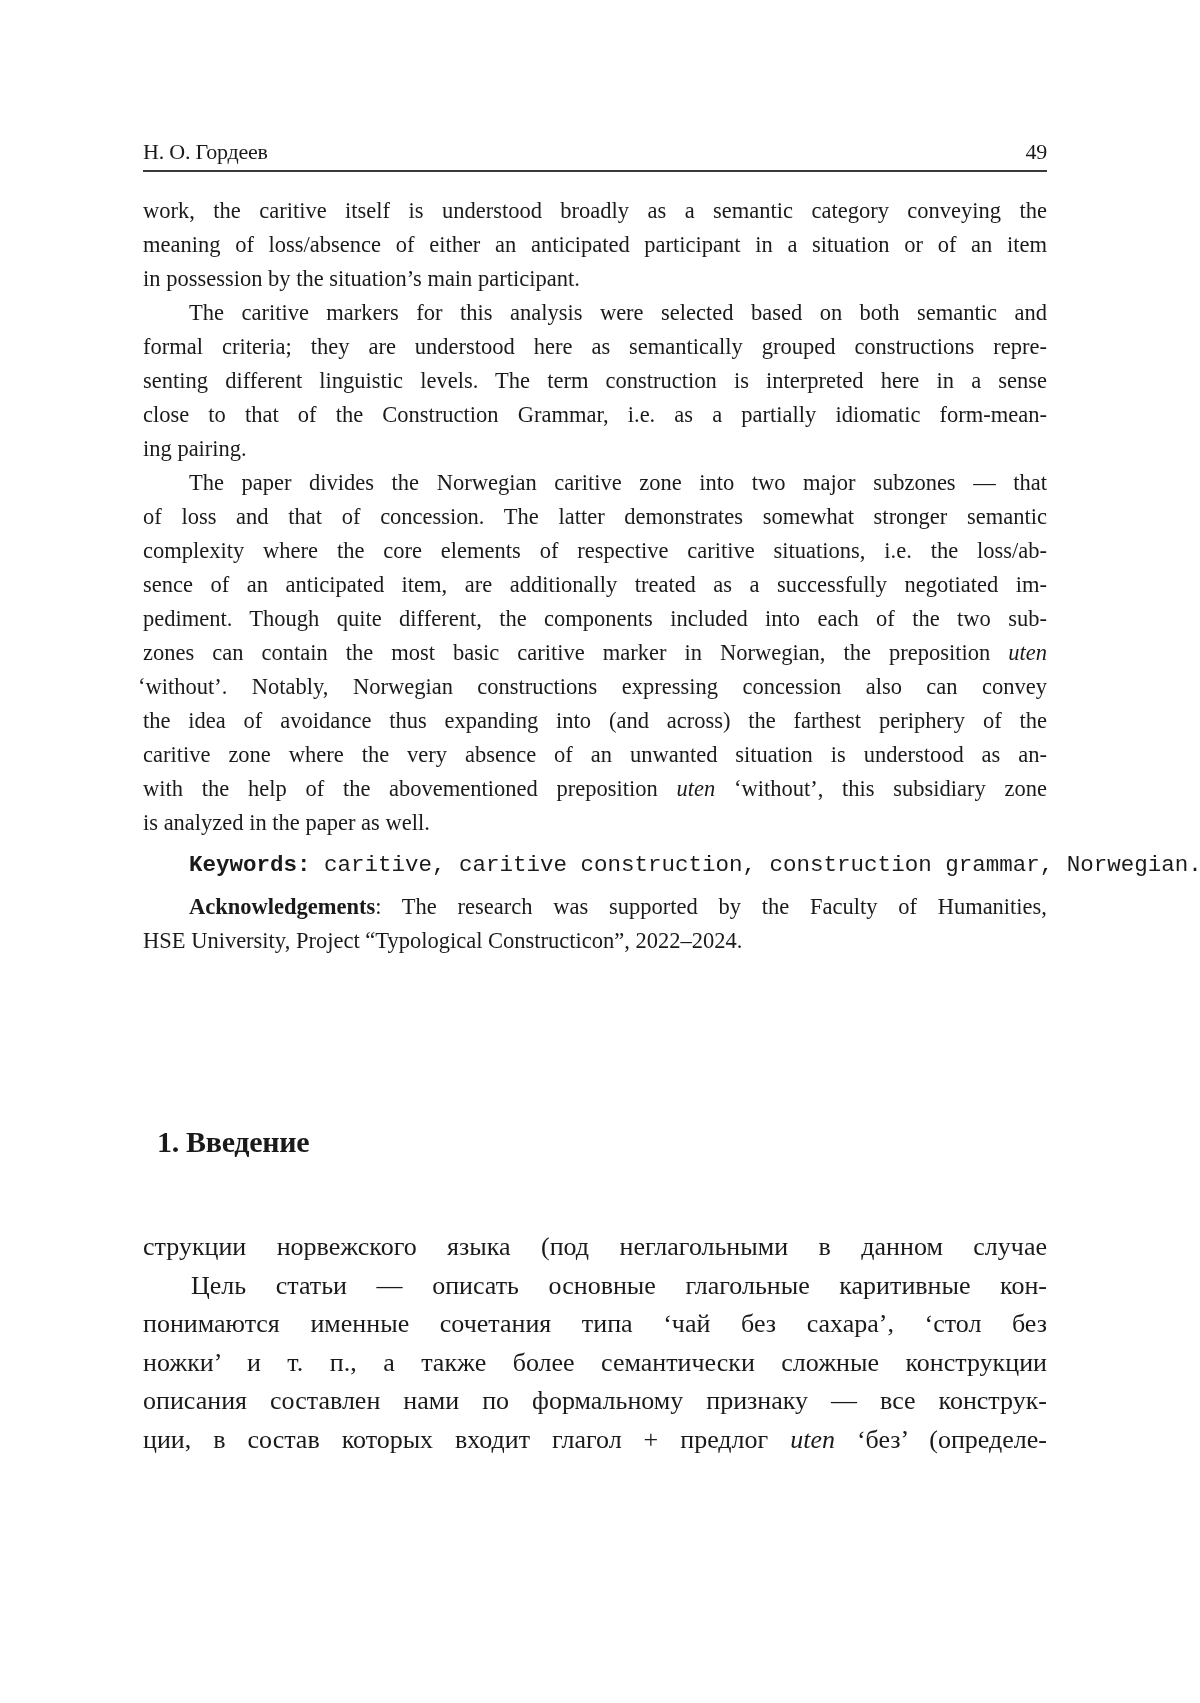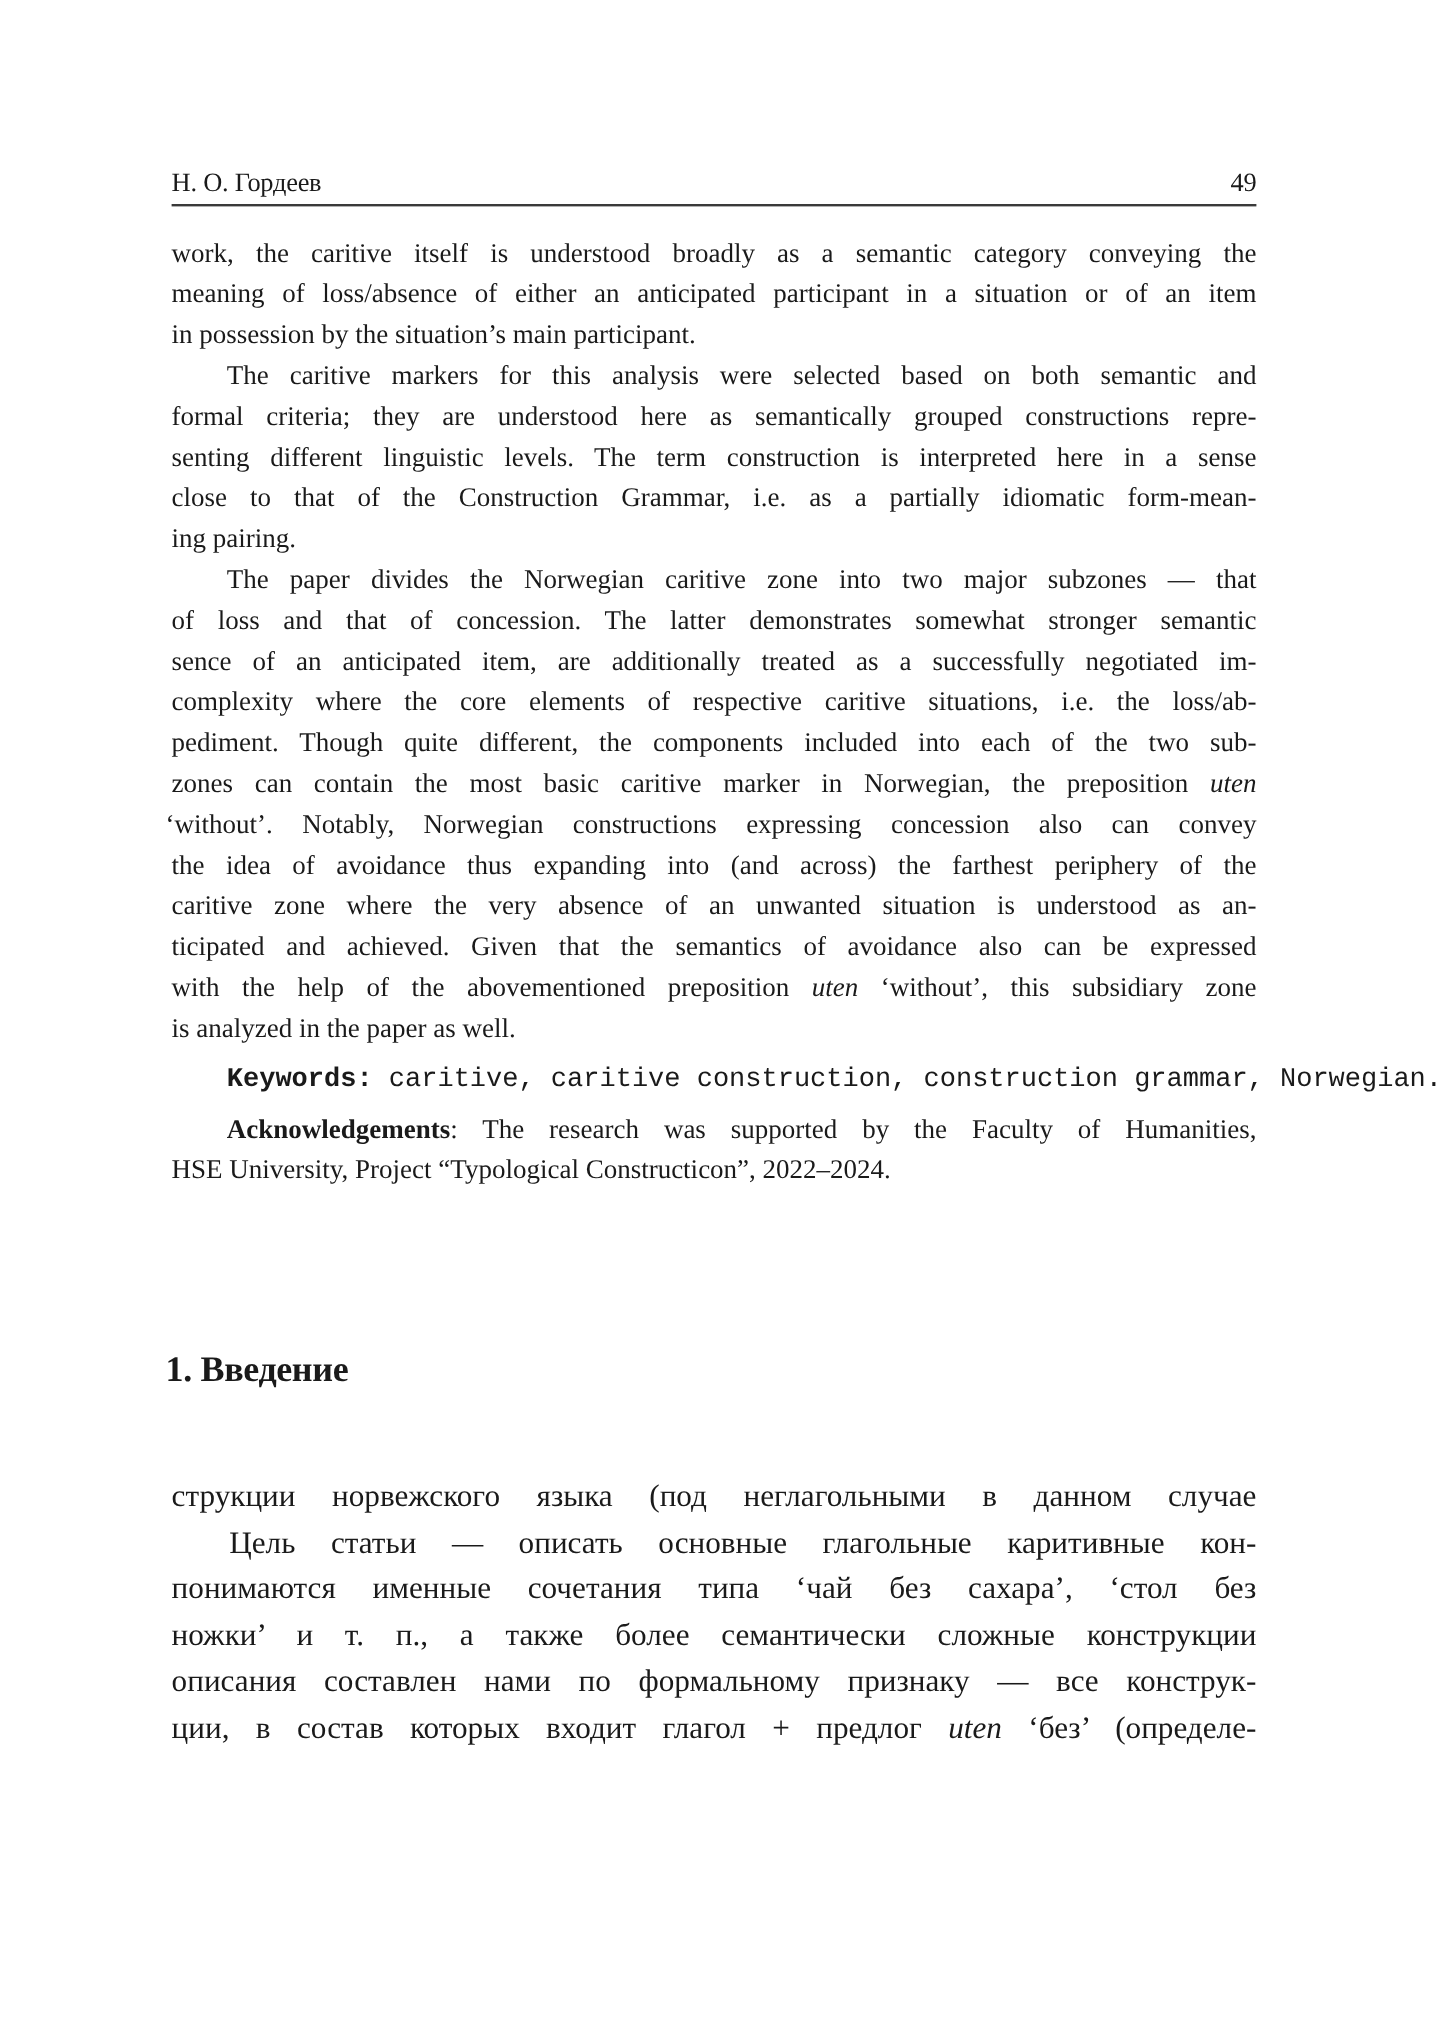--- a/index.html
+++ b/index.html
@@ -61,21 +61,21 @@
       margin-top: 8px;
     }
     .kw-label, .ack-label {
       font-weight: bold;
     }
     em {
       font-style: italic;
     }
     .section-heading {
       position: absolute;
-      left: 138px;
+      left: 157px;
       top: 1122px;
       font-size: 30px;
       font-weight: bold;
       line-height: 40px;
       margin: 0;
       letter-spacing: -0.3px;
     }
     .intro {
       position: absolute;
       left: 143px;
@@ -113,28 +113,27 @@
       <span class="line indent">The caritive markers for this analysis were selected based on both semantic and</span>
       <span class="line">formal criteria; they are understood here as semantically grouped constructions repre-</span>
       <span class="line">senting different linguistic levels. The term construction is interpreted here in a sense</span>
       <span class="line">close to that of the Construction Grammar, i.e. as a partially idiomatic form-mean-</span>
       <span class="line last">ing pairing.</span>
     </div>
 
     <div class="para">
       <span class="line indent">The paper divides the Norwegian caritive zone into two major subzones — that</span>
       <span class="line">of loss and that of concession. The latter demonstrates somewhat stronger semantic</span>
+      <span class="line">complexity where the core elements of respective caritive situations, i.e. the loss/ab-</span>
       <span class="line">sence of an anticipated item, are additionally treated as a successfully negotiated im-</span>
-      <span class="line">complexity where the core elements of respective caritive situations, i.e. the loss/ab-</span>
       <span class="line">pediment. Though quite different, the components included into each of the two sub-</span>
       <span class="line"><span>zones can contain the most basic caritive marker in Norwegian, the preposition </span><em>uten</em></span>
       <span class="line outdent">‘without’. Notably, Norwegian constructions expressing concession also can convey</span>
       <span class="line">the idea of avoidance thus expanding into (and across) the farthest periphery of the</span>
       <span class="line">caritive zone where the very absence of an unwanted situation is understood as an-</span>
-      <span class="line">ticipated and achieved. Given that the semantics of avoidance also can be expressed</span>
       <span class="line"><span>with the help of the abovementioned preposition </span><em>uten</em><span> ‘without’, this subsidiary zone</span></span>
       <span class="line last">is analyzed in the paper as well.</span>
     </div>
 
     <div class="para para-keywords">
       <span class="line indent last"><span class="kw-label">Keywords:</span><span> caritive, caritive construction, construction grammar, Norwegian.</span></span>
     </div>
 
     <div class="para para-ack">
       <span class="line indent"><span class="ack-label">Acknowledgements</span><span>: The research was supported by the Faculty of Humanities,</span></span>

